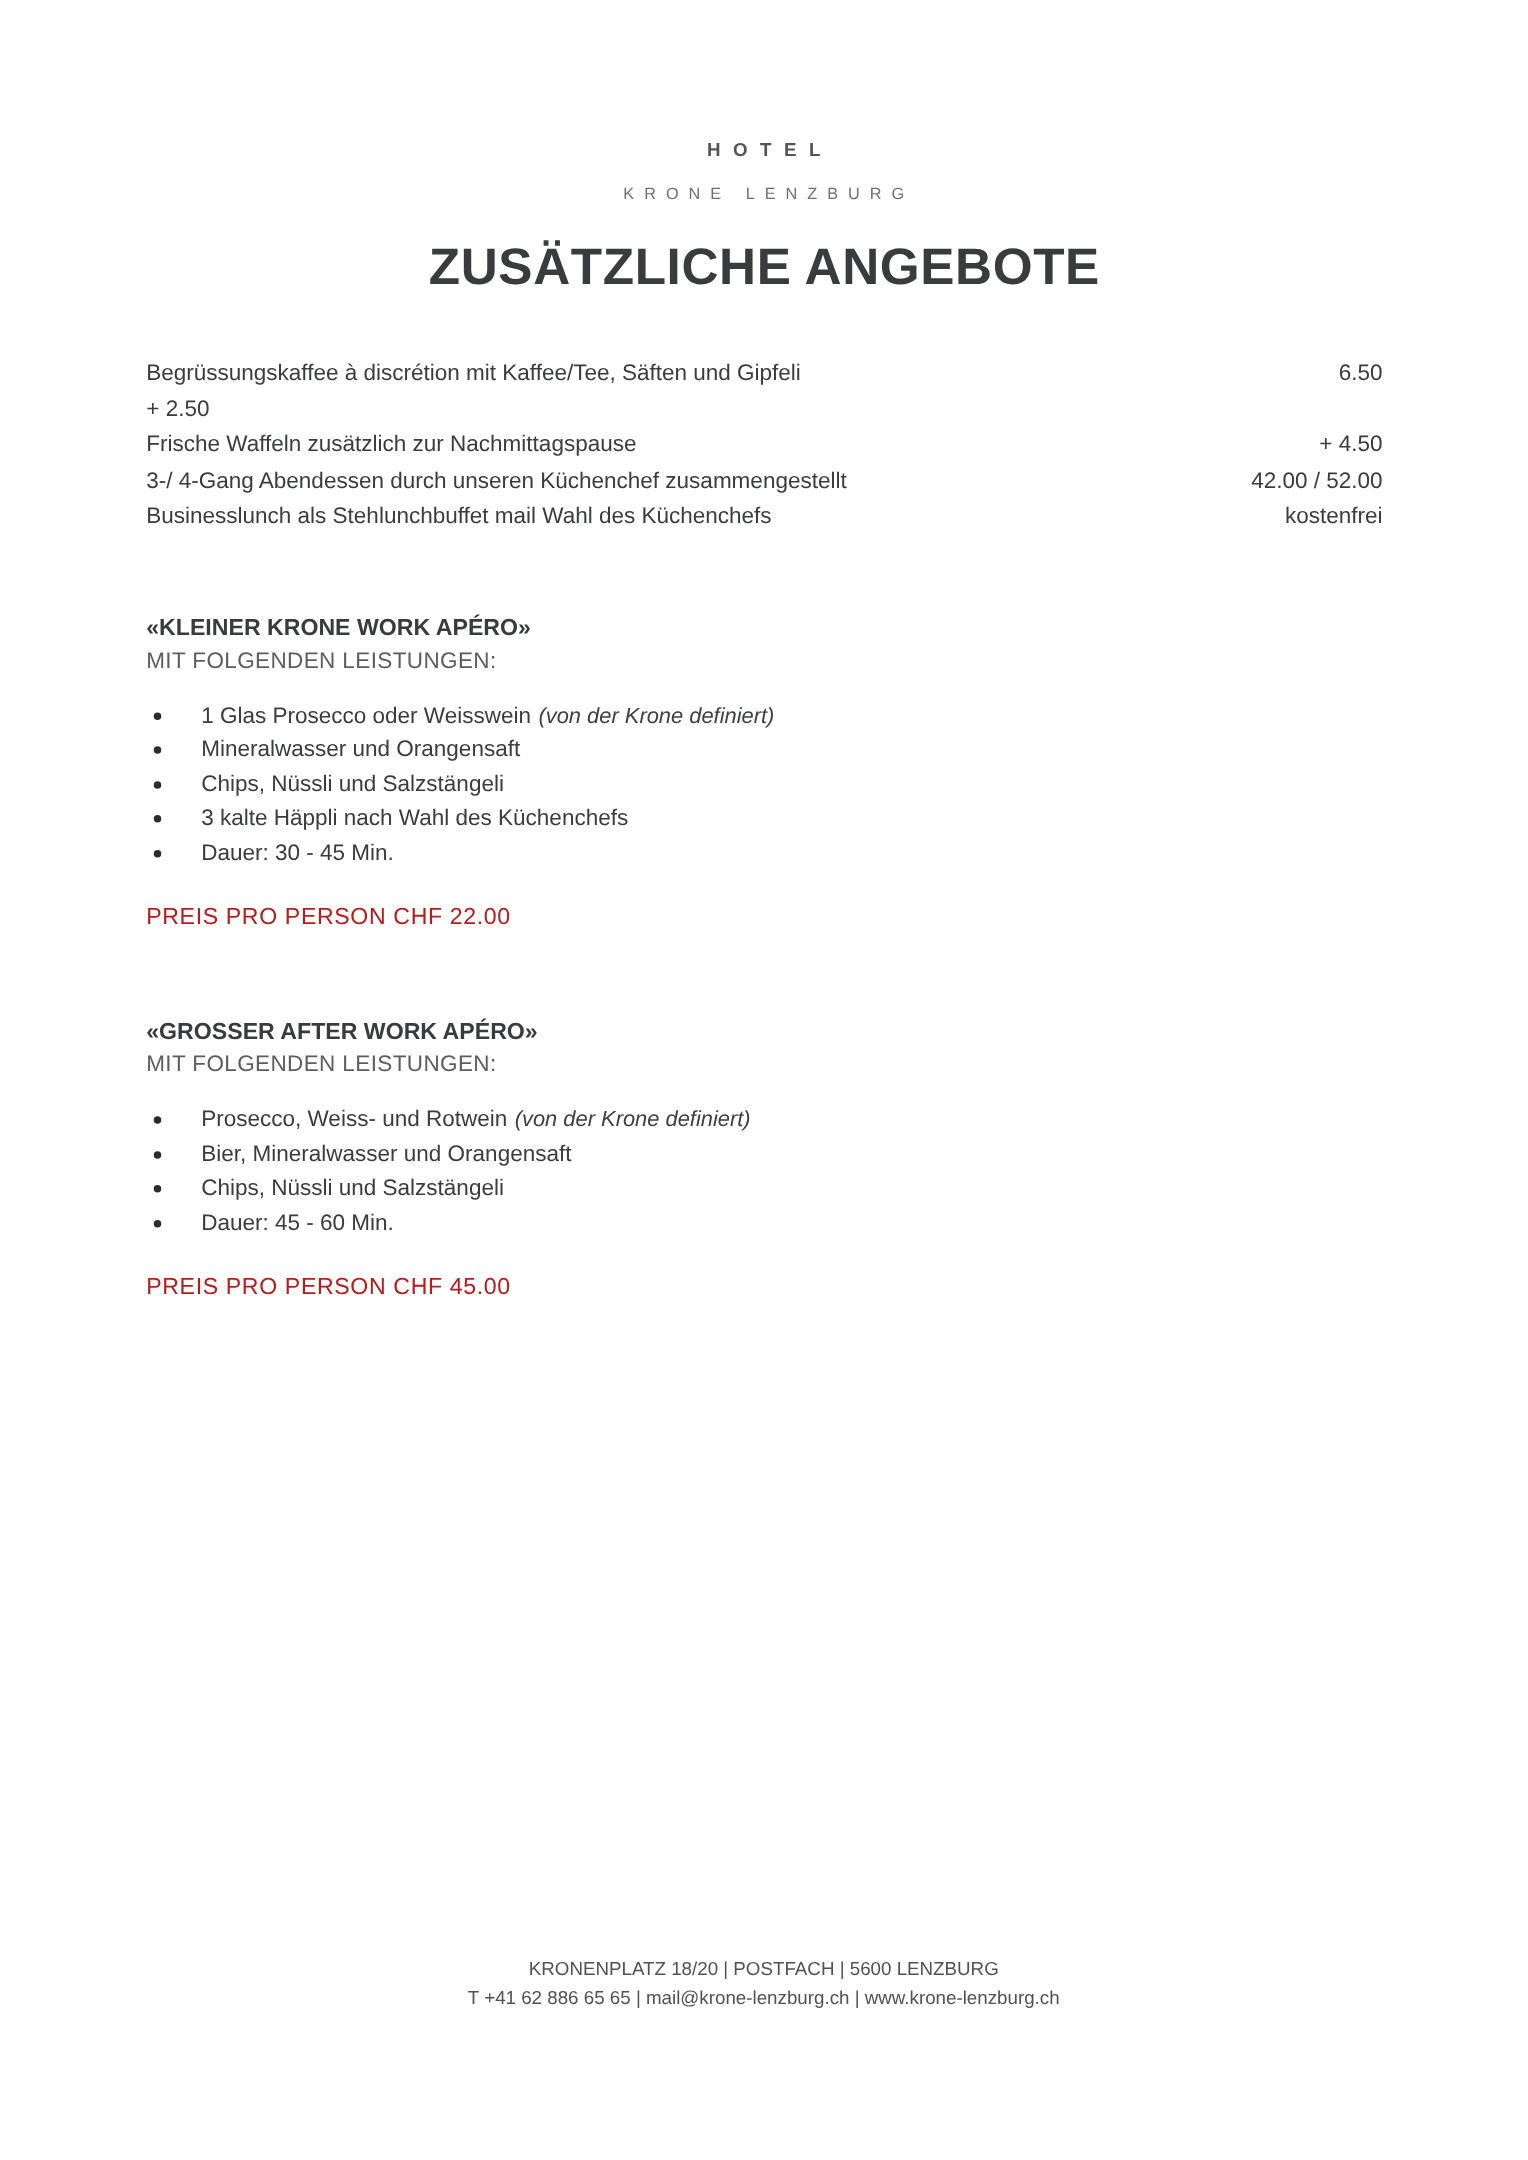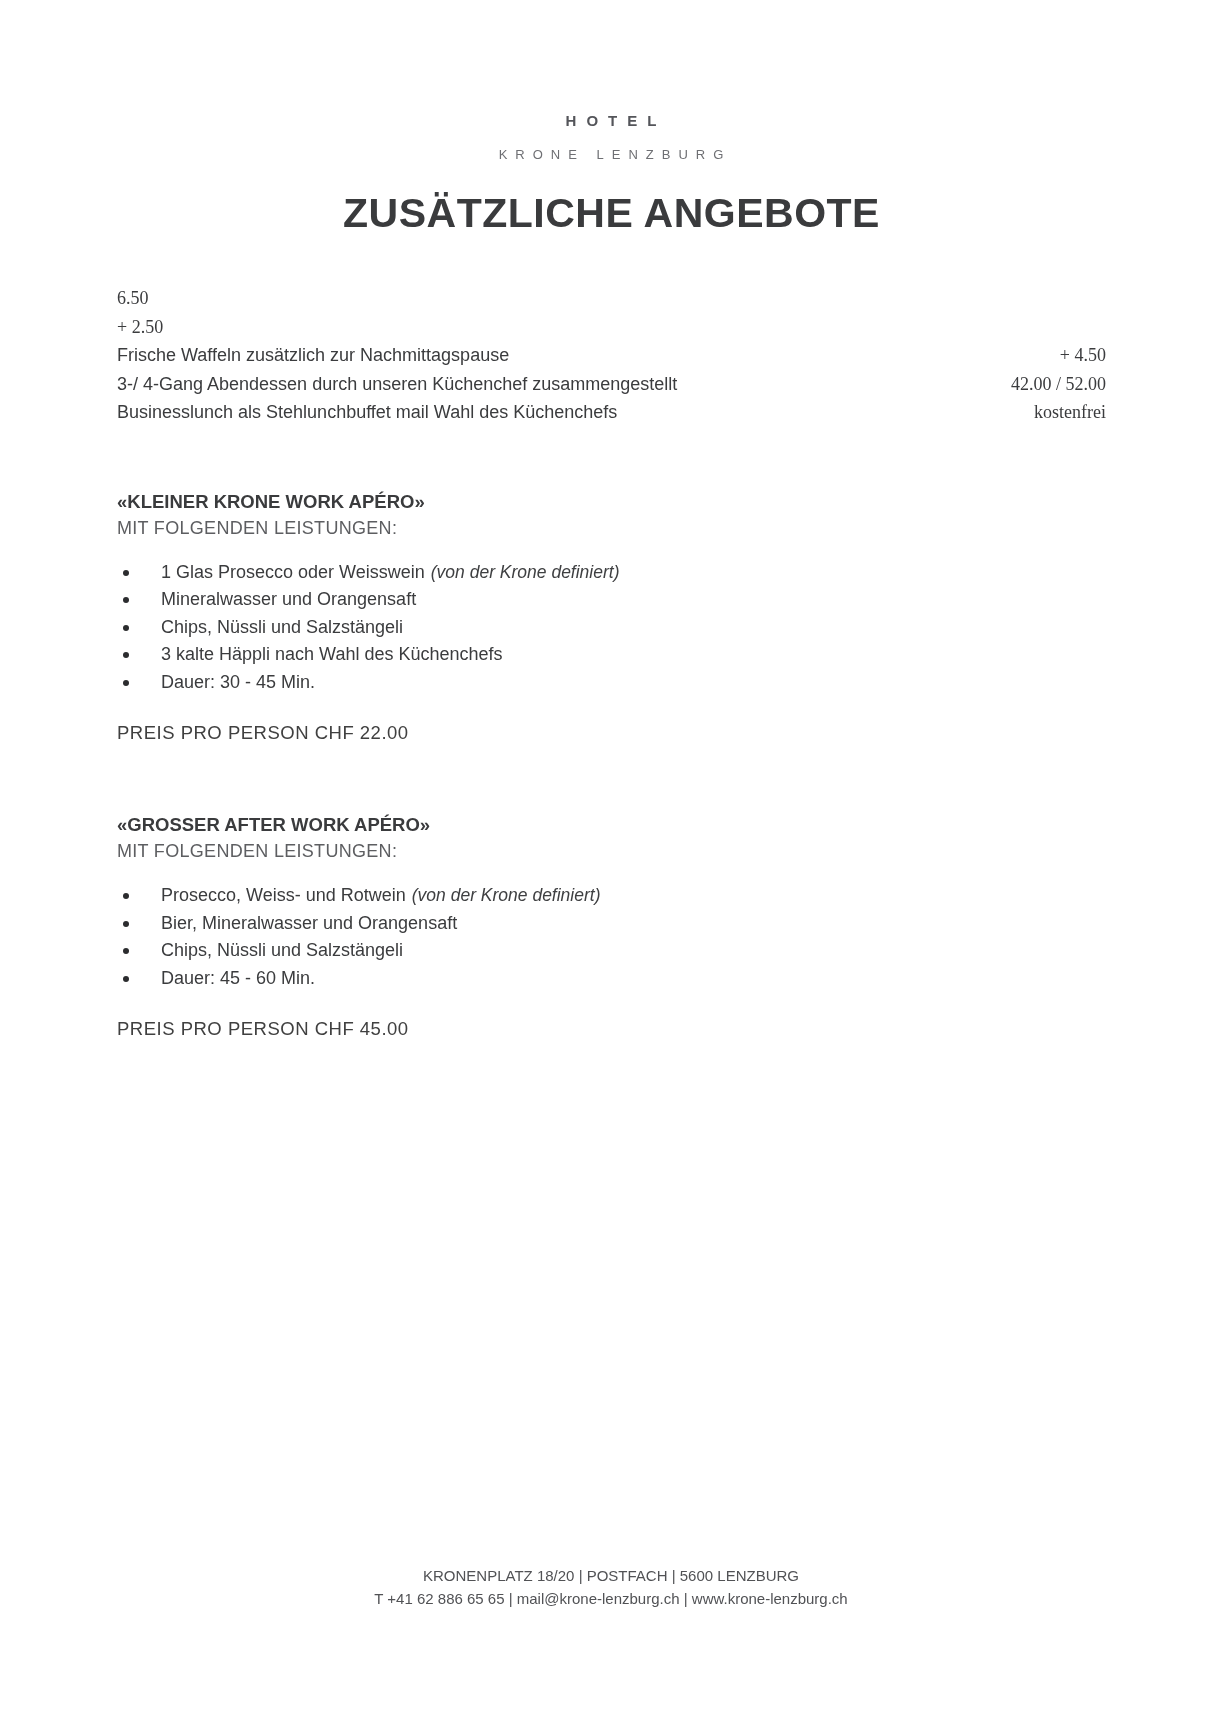--- a/index.html
+++ b/index.html
@@ -61,21 +61,21 @@
   
   .price-list { margin-top: 50px; }
   .price-row {
     display: flex;
     justify-content: space-between;
     align-items: baseline;
     font-size: 18px;
     line-height: 28.5px;
     color: #3b3c3e;
   }
-  .price-row .price-value { white-space: nowrap; text-align: right; font-family: Liberation Serif, serif; }
+  .price-row .price-value { white-space: nowrap; text-align: right; }
 
   
   .apero-section { margin-top: 62px; }
   .apero-section.second { margin-top: 68px; }
   .section-heading {
     font-size: 18.5px;
     line-height: 26px;
     font-weight: 700;
     color: #3a3b3d;
   }
@@ -106,21 +106,21 @@
     height: 6px;
     border-radius: 50%;
     background: #2b2c2e;
   }
   .bullet-note { font-style: italic; font-size: 17.5px; color: #3f4042; }
   .bullet-note:not(:empty) { margin-left: 6px; }
   .price-per-person {
     margin-top: 26px;
     font-size: 18.5px;
     letter-spacing: 0.5px;
-    color: #404040;
+    color: #b91c1c;
   }
 
   
   .footer {
     position: absolute;
     top: 1564px;
     left: 0;
     width: 100%;
     text-align: center;
     font-size: 15px;
@@ -137,20 +137,21 @@
     <div class="logo-hotel">HOTEL</div>
     <div class="logo-location">KRONE LENZBURG</div>
   </div>
 
   <div class="content">
 
     <h1 class="page-title">ZUSÄTZLICHE ANGEBOTE</h1>
 
     <div class="price-list">
       <div class="price-row">
+        <span class="price-label">Begrüssungskaffee à discrétion mit Kaffee/Tee, Säften und Gipfeli</span>
         <span class="price-value">6.50</span>
       </div>
       <div class="price-row">
         <span class="price-value">+ 2.50</span>
       </div>
       <div class="price-row">
         <span class="price-label">Frische Waffeln zusätzlich zur Nachmittagspause</span>
         <span class="price-value">+ 4.50</span>
       </div>
       <div class="price-row">

